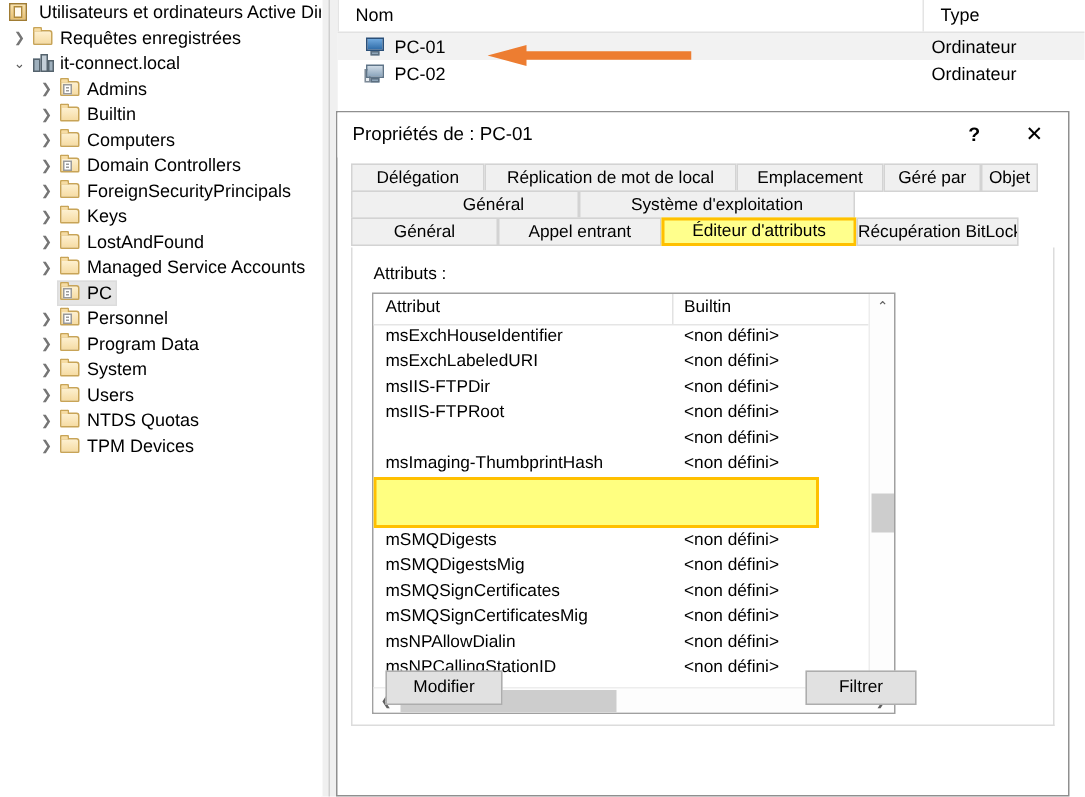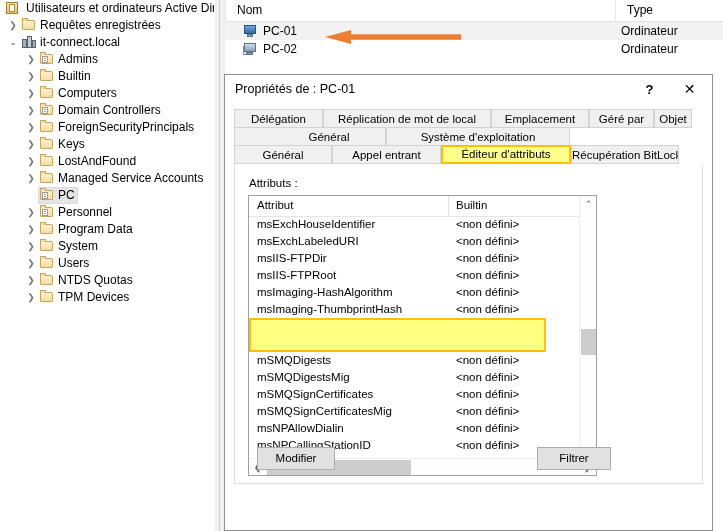--- a/index.html
+++ b/index.html
@@ -710,21 +710,20 @@
           </div>
           <div class="attr-row">
             <span class="a">msIIS-FTPDir</span>
             <span class="v">&lt;non défini&gt;</span>
           </div>
           <div class="attr-row">
             <span class="a">msIIS-FTPRoot</span>
             <span class="v">&lt;non défini&gt;</span>
           </div>
           <div class="attr-row">
-            <span class="a">msImaging-HashAlgorithm</span>
             <span class="v">&lt;non défini&gt;</span>
           </div>
           <div class="attr-row">
             <span class="a">msImaging-ThumbprintHash</span>
             <span class="v">&lt;non défini&gt;</span>
           </div>
           <div class="attr-row">
             <span class="a">ms-Mcs-AdmPwd</span>
             <span class="v">&lt;non défini&gt;</span>
           </div>

